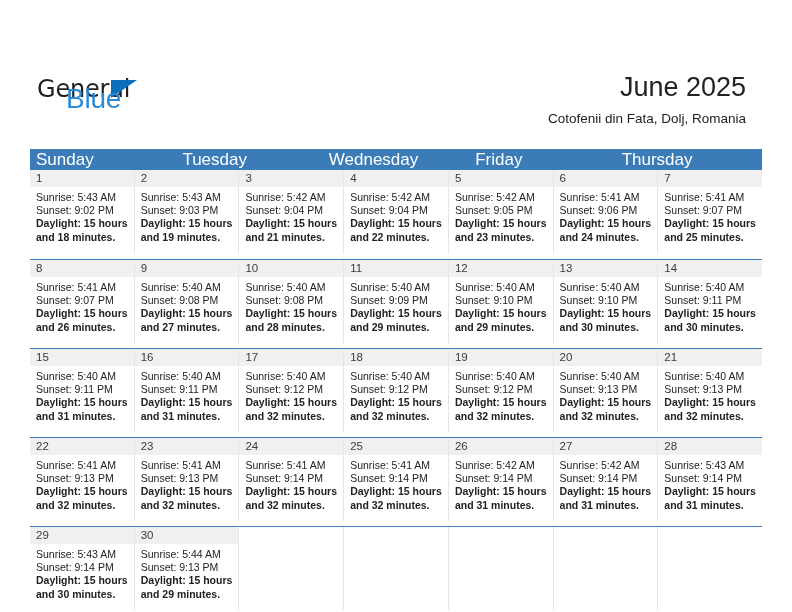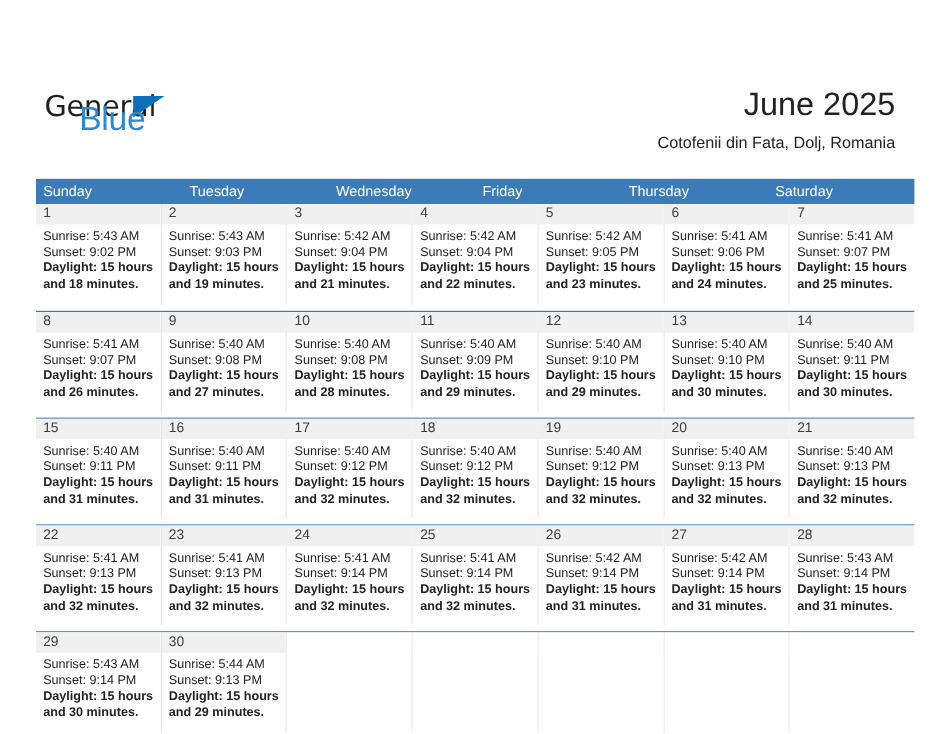--- a/index.html
+++ b/index.html
@@ -105,21 +105,21 @@
     display: flex;
     width: 100%;
     background: #3b7cb8;
     height: 21px;
   }
   .dow {
     flex: 1 1 0;
     box-sizing: border-box;
     padding-left: 6px;
     color: #ffffff;
-    font-size: 12px;
+    font-size: 17px;
     line-height: 21px;
     white-space: nowrap;
     overflow: hidden;
   }
 
   .week {
     display: flex;
     width: 100%;
     border-top: 1.5px solid #3b7cb8;
     margin-top: 5px;
@@ -194,21 +194,20 @@
   </div>
 
   <div class="calendar">
 
     <div class="dow-row">
       <div class="dow">Sunday</div>
       <div class="dow">Tuesday</div>
       <div class="dow">Wednesday</div>
       <div class="dow">Friday</div>
       <div class="dow">Thursday</div>
-      <div class="dow">Saturday</div>
     </div>
 
     <div id="weeks-host">
         <div class="week">
           <div class="day">
             <div class="day-num">1</div>
             <div class="day-info">
               <div>Sunrise: 5:43 AM</div>
               <div>Sunset: 9:02 PM</div>
               <div class="wrap">Daylight: 15 hours and 18 minutes.</div>

